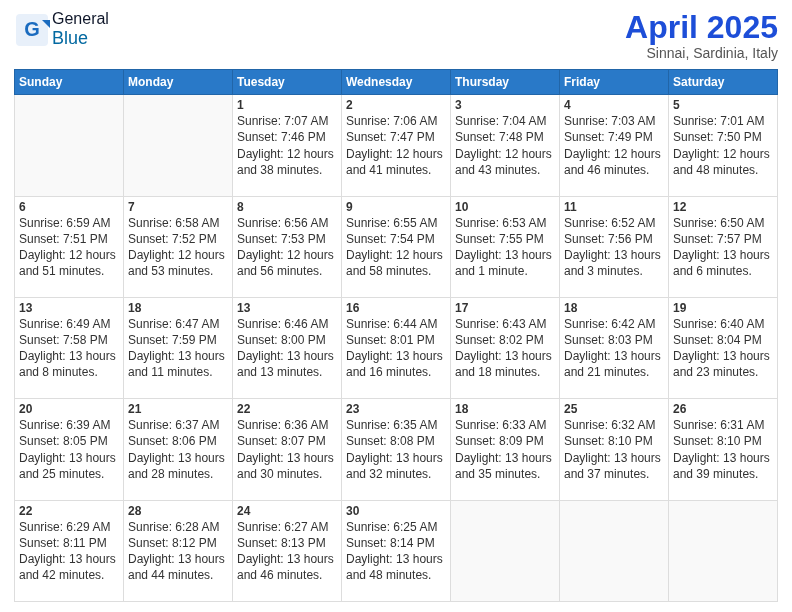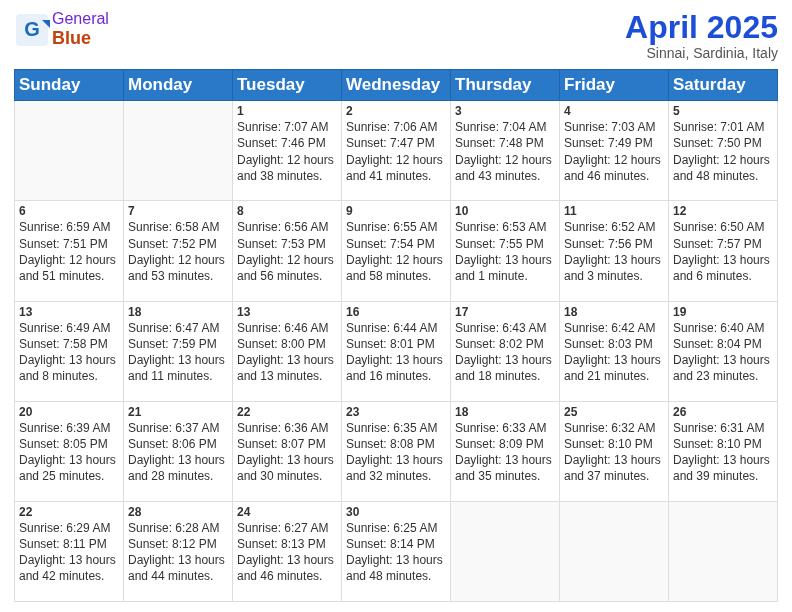--- a/index.html
+++ b/index.html
@@ -21,21 +21,21 @@
       display: flex;
       justify-content: space-between;
       align-items: flex-start;
       margin-bottom: 8px;
     }
     .logo {
       display: flex;
       flex-direction: column;
       align-items: flex-start;
     }
-    .logo-general { color: #6d28d9; }
+    .logo-general { color: #0f172a; }
     .logo-blue { color: #1a6bbf; }
     .title-block {
       text-align: right;
     }
     .month-title {
       font-size: 32px;
       font-weight: bold;
       color: #1d4ed8;
       line-height: 1.1;
     }
@@ -46,21 +46,21 @@
     .calendar {
       flex: 1;
       border: 1px solid #ccc;
       border-collapse: collapse;
       width: 100%;
       table-layout: fixed;
     }
     .calendar th {
       background: #2979c8;
       color: #fff;
-      font-size: 17px;
+      font-size: 12px;
       font-weight: bold;
       padding: 5px 4px;
       text-align: left;
       border: 1px solid #2165a8;
     }
     .calendar td {
       border: 1px solid #ddd;
       vertical-align: top;
       padding: 3px 4px;
       font-size: 9.5px;
@@ -91,21 +91,21 @@
   <div class="header">
     <div class="logo">
       <div style="display:flex;align-items:center;gap:2px;">
         <svg width="36" height="36" viewBox="0 0 36 36">
           <rect x="2" y="2" width="32" height="32" rx="4" fill="#e8f0fa"></rect>
           <text x="18" y="24" text-anchor="middle" font-size="20" font-weight="bold" fill="#1a6bbf">G</text>
           <polygon points="28,8 36,8 36,16" fill="#1a6bbf"></polygon>
         </svg>
         <div>
           <span class="logo-general">General</span><br>
-          <span class="logo-blue" style="font-size:18px;font-weight:bold;color:#c2410c;">Blue</span>
+          <span class="logo-blue" style="font-size:18px;font-weight:normal;color:#0369a1;">Blue</span>
         </div>
       </div>
     </div>
     <div class="title-block">
       <div class="month-title">April 2025</div>
       <div class="location">Sinnai, Sardinia, Italy</div>
     </div>
   </div>
 
   <table class="calendar">

